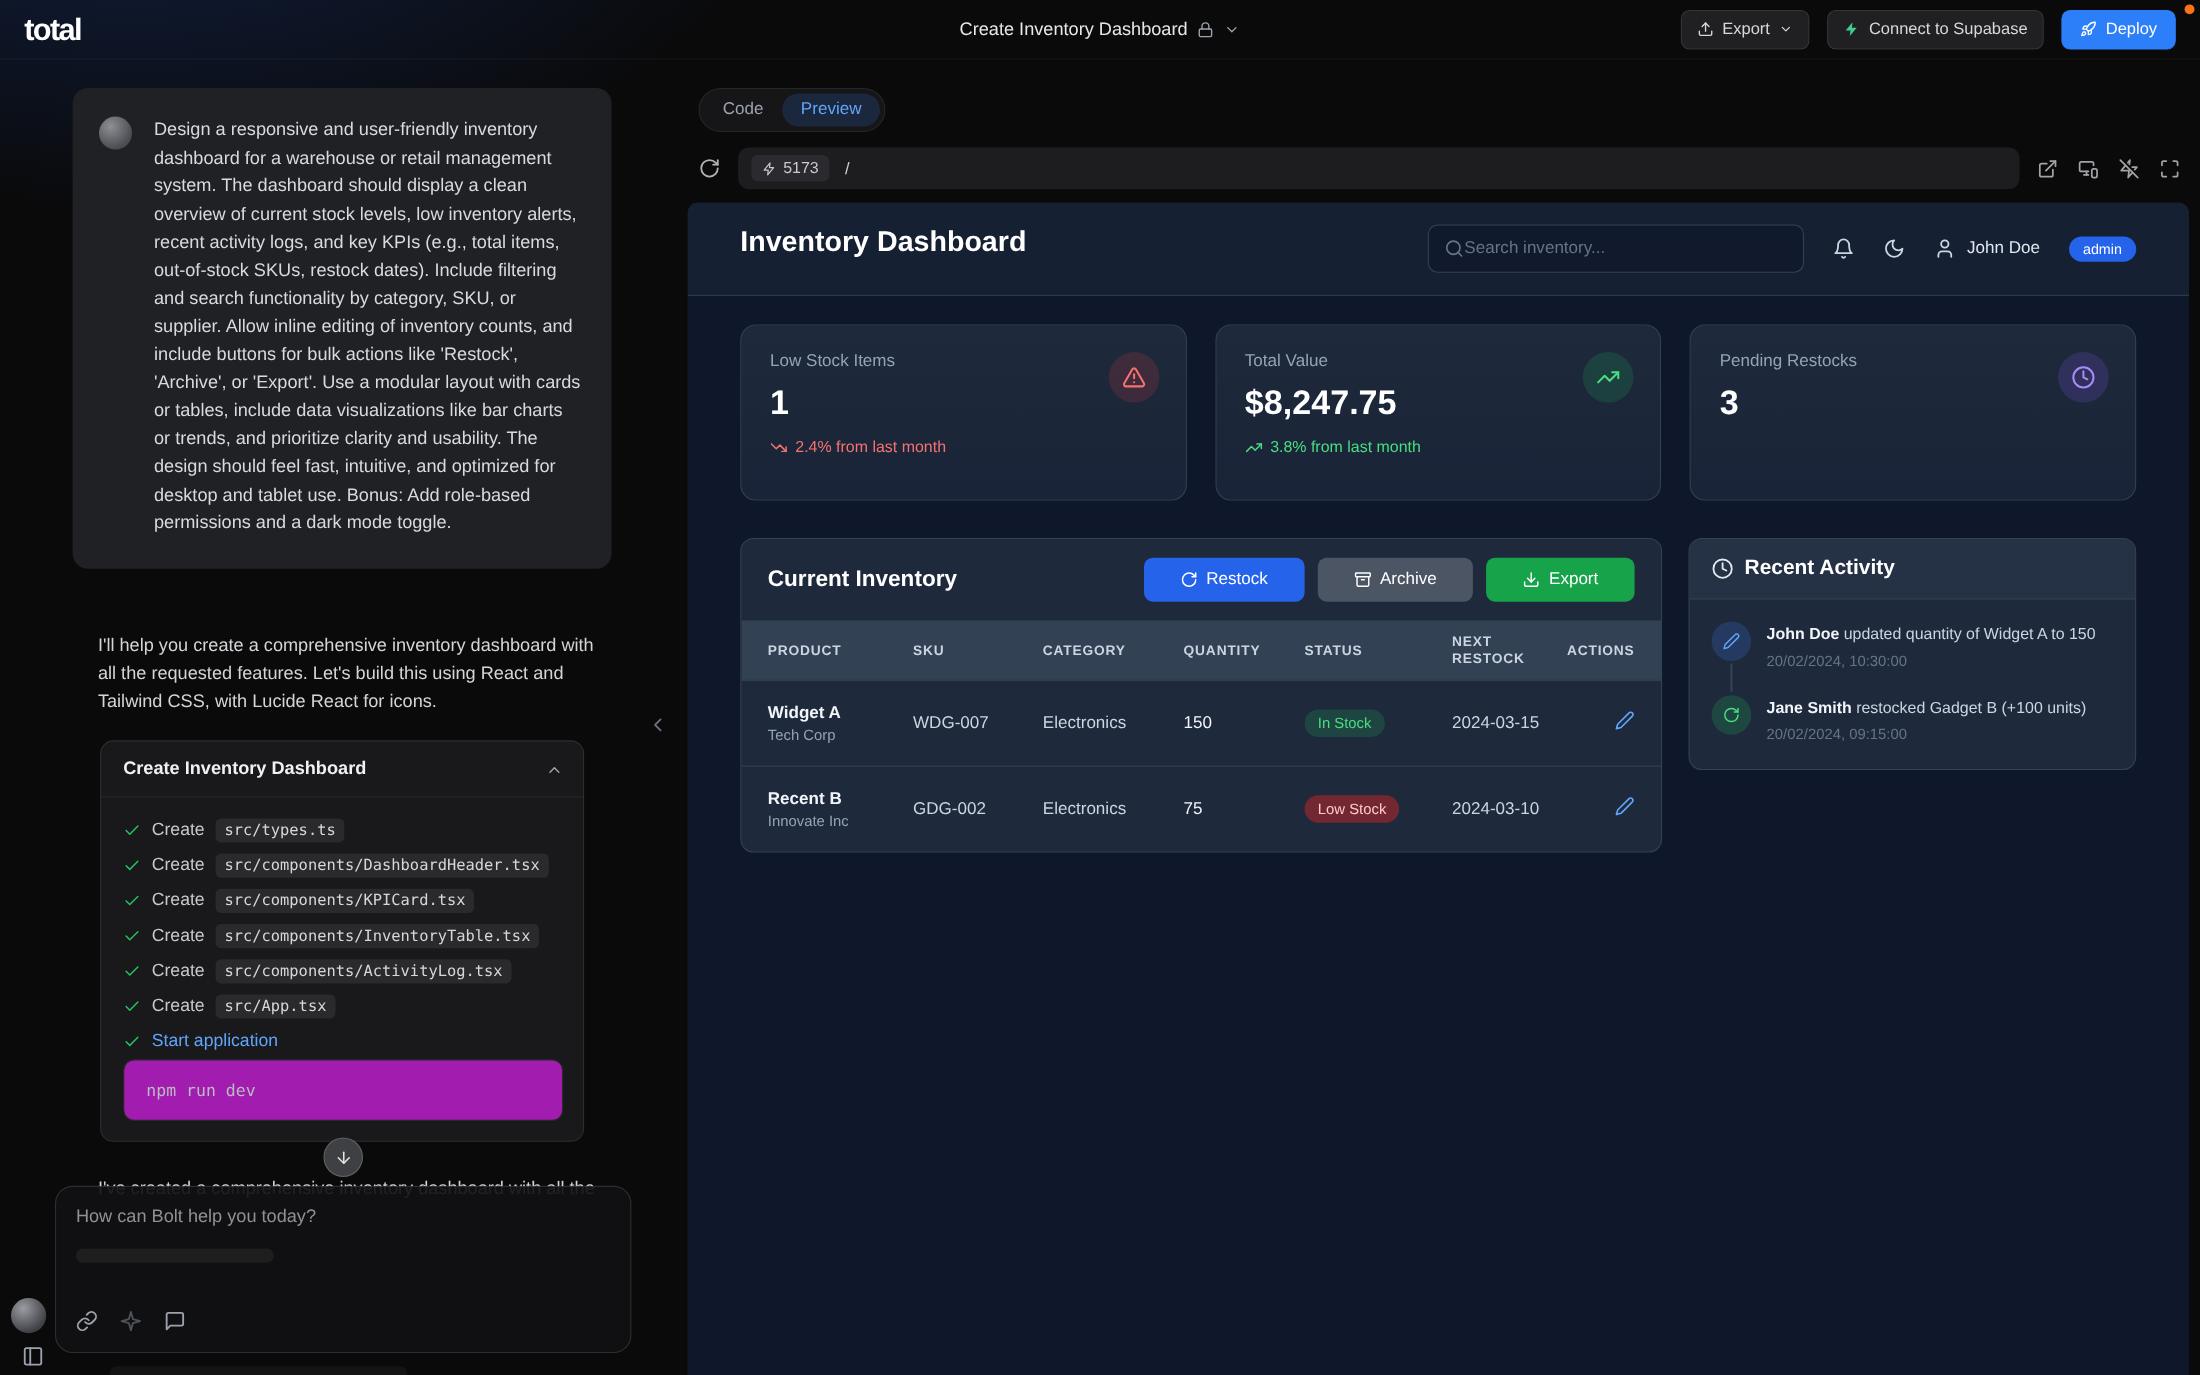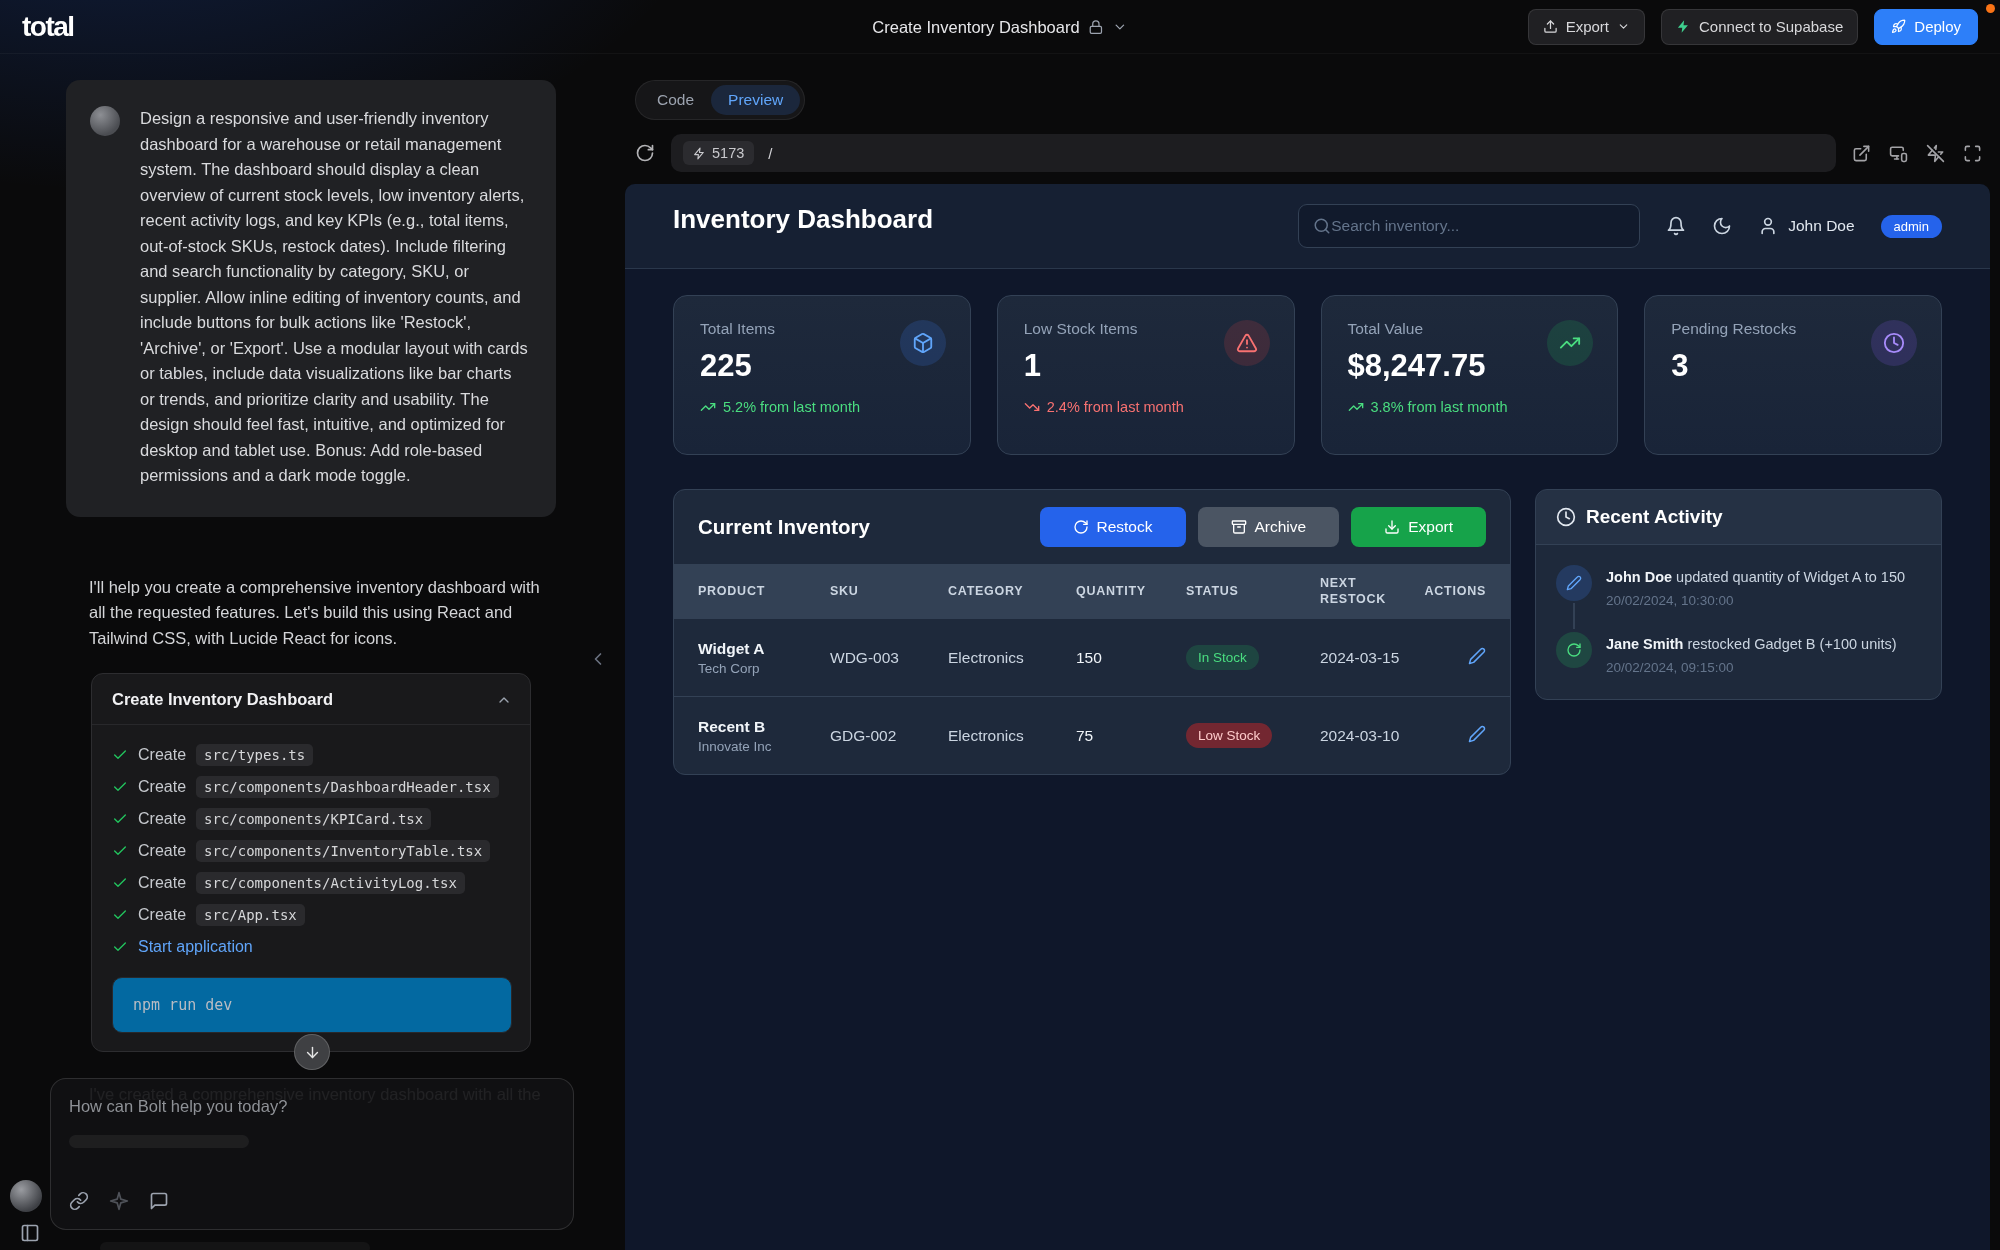--- a/index.html
+++ b/index.html
@@ -44,21 +44,21 @@
     padding:16px 18px 15px 20px; border-bottom:1px solid #28282b;
     font-size:16.5px; font-weight:700; color:#f1f1f3; cursor:pointer; }
   .plan-head .chev { color:#9ca3af; }
   .plan-body { padding:14px 18px 18px 20px; }
   .step { display:flex; align-items:center; gap:10px; height:32px; }
   .step .ck { color:#22c55e; }
   .step-action { font-size:16px; color:#c6c9ce; }
   .chip { font-family:"DejaVu Sans Mono", monospace; font-size:14px; color:#d6d7d9;
     background:#2a2a2d; border-radius:5px; padding:3px 8px; }
   .start-link { font-size:16px; color:#60a5fa; cursor:pointer; }
-  .cmd { margin-top:14px; background:#0369a1; border:1px solid #28282b; border-radius:10px;
+  .cmd { background:#a21caf; border:1px solid #28282b; border-radius:10px;
     padding:18px 20px; font-family:"DejaVu Sans Mono", monospace; font-size:15px; color:#b9bcc3; }
   .followup { margin-top:30px; font-size:16.5px; line-height:25.5px; color:#d4d5d8; }
 
   .scroll-down { position:absolute; left:294px; top:980px; width:36px; height:36px;
     border-radius:50%; background:#3f4043; border:1px solid rgba(255,255,255,0.18);
     color:#e5e5e5; display:flex; align-items:center; justify-content:center; cursor:pointer; }
 
   .composer { position:absolute; left:50px; top:1024px; width:524px; height:152px;
     background:rgba(17,17,19,0.92); border:1px solid rgba(255,255,255,0.13);
     border-radius:16px; padding:18px; display:flex; flex-direction:column; }
@@ -433,40 +433,20 @@
                   <path d="M19 21v-2a4 4 0 0 0-4-4H9a4 4 0 0 0-4 4v2"></path>
                   <circle cx="12" cy="7" r="4"></circle>
                 </svg>
               <span class="username">John Doe</span>
             </div>
             <span class="admin-badge">admin</span>
           </div>
         </div>
 
         <div class="kpis">
-          <div class="kpi">
-            <div>
-              <div class="kpi-label">Total Items</div>
-              <div class="kpi-value">225</div>
-              <div class="kpi-delta up">
-                <svg class="ic" width="16" height="16" viewBox="0 0 24 24">
-                    <polyline points="22 7 13.5 15.5 8.5 10.5 2 17"></polyline>
-                    <polyline points="16 7 22 7 22 13"></polyline>
-                  </svg>
-                <span>5.2% from last month</span>
-              </div>
-            </div>
-            <div class="kpi-ic blue">
-              <svg class="ic" width="22" height="22" viewBox="0 0 24 24">
-                  <path d="M21 8a2 2 0 0 0-1-1.73l-7-4a2 2 0 0 0-2 0l-7 4A2 2 0 0 0 3 8v8a2 2 0 0 0 1 1.73l7 4a2 2 0 0 0 2 0l7-4A2 2 0 0 0 21 16Z"></path>
-                  <path d="M3.3 7 12 12l8.7-5"></path>
-                  <line x1="12" y1="22" x2="12" y2="12"></line>
-                </svg>
-            </div>
-          </div>
 
           <div class="kpi">
             <div>
               <div class="kpi-label">Low Stock Items</div>
               <div class="kpi-value">1</div>
               <div class="kpi-delta down">
                 <svg class="ic" width="16" height="16" viewBox="0 0 24 24">
                     <polyline points="22 17 13.5 8.5 8.5 13.5 2 7"></polyline>
                     <polyline points="16 17 22 17 22 11"></polyline>
                   </svg>
@@ -556,21 +536,21 @@
               <span class="th">STATUS</span>
               <span class="th restock-col">NEXT RESTOCK</span>
               <span class="th actions-col">ACTIONS</span>
             </div>
 
             <div class="inv-grid inv-row">
               <div>
                 <div class="prod-name">Widget A</div>
                 <div class="prod-supplier">Tech Corp</div>
               </div>
-              <span class="td">WDG-003</span>
+              <span class="td">WDG-007</span>
               <span class="td">Electronics</span>
               <span class="td qty">150</span>
               <span><span class="badge green">In Stock</span></span>
               <span class="td">2024-03-15</span>
               <span class="td actions-col">
                 <button class="row-edit">
                   <svg class="ic" width="18" height="18" viewBox="0 0 24 24">
                       <path d="M17 3a2.85 2.83 0 1 1 4 4L7.5 20.5 2 22l1.5-5.5Z"></path>
                     </svg>
                 </button>

